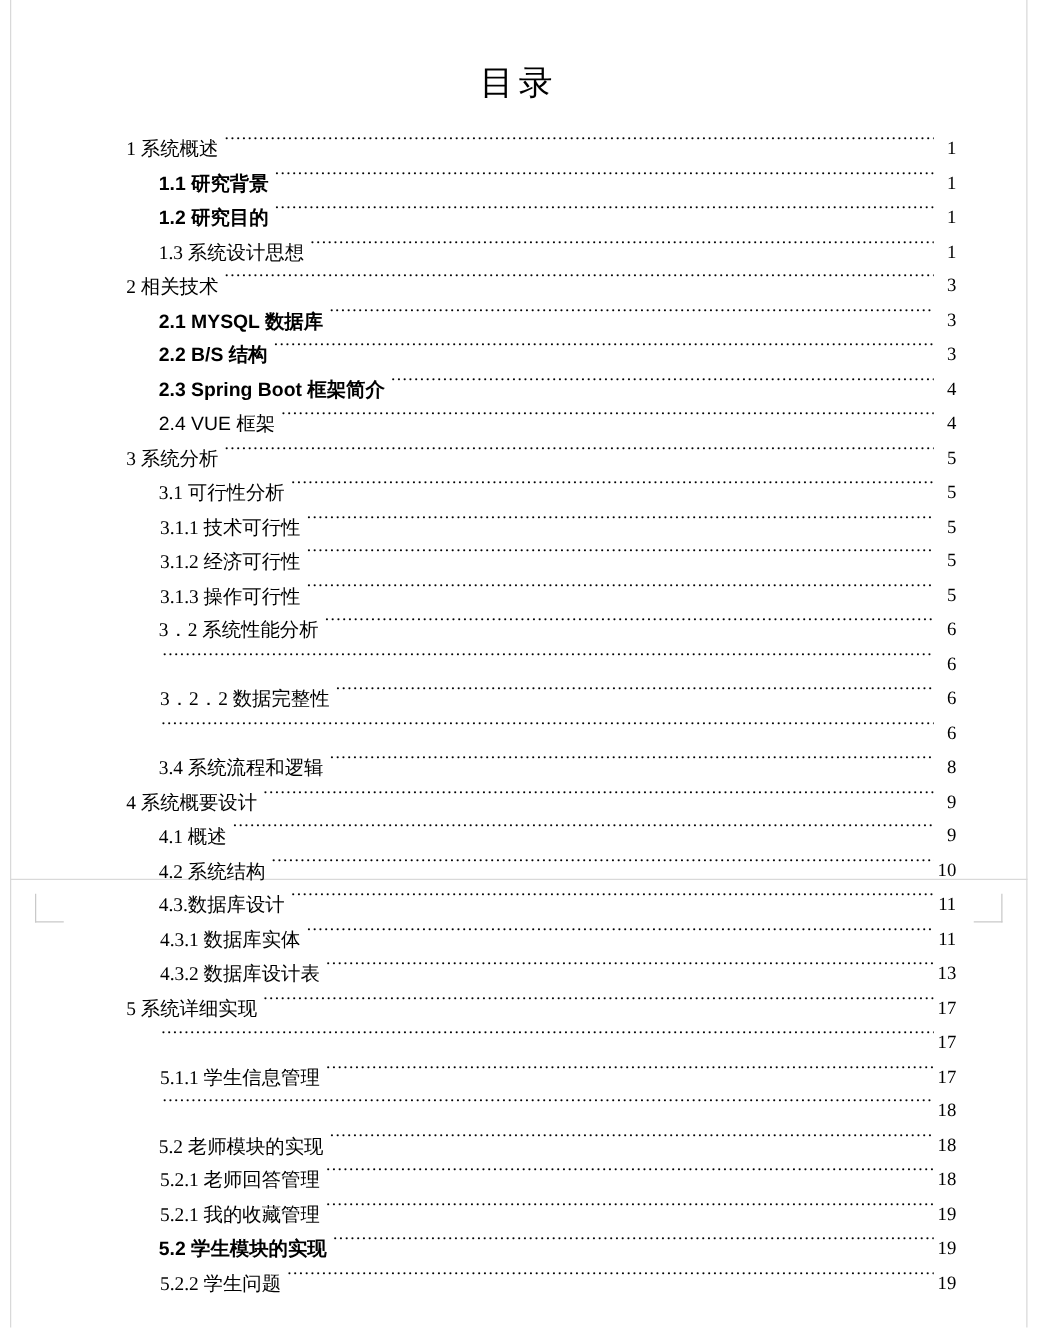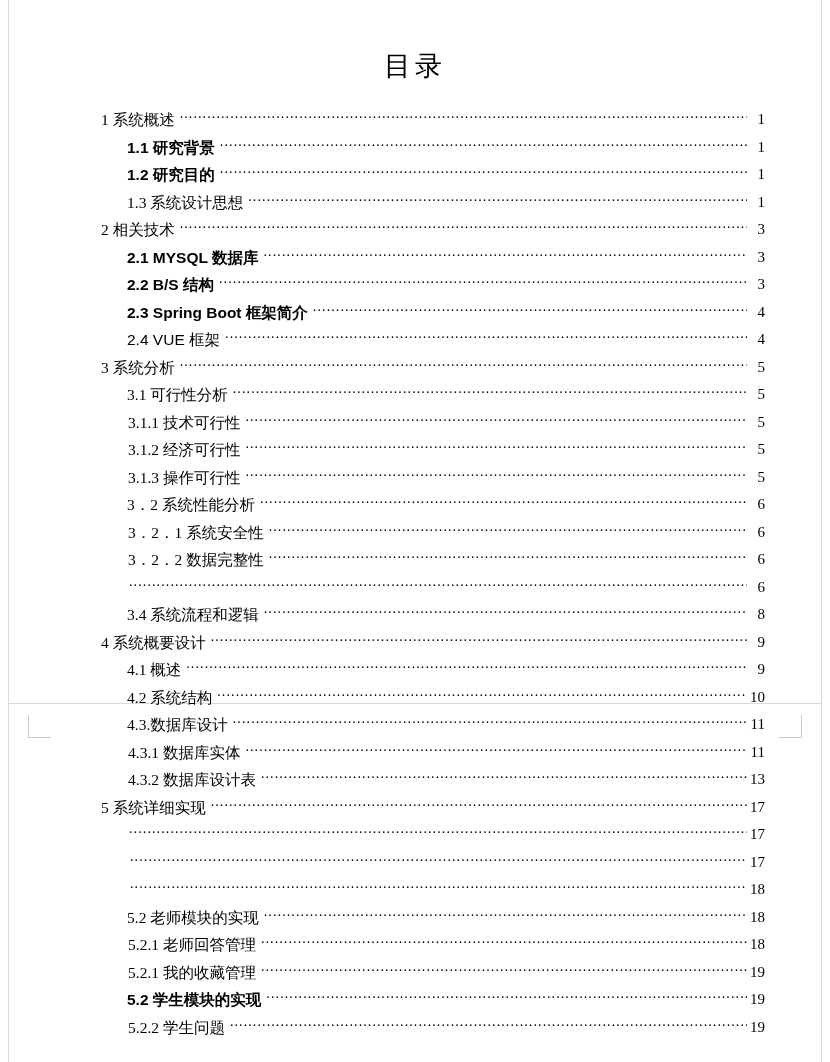--- a/index.html
+++ b/index.html
@@ -81,21 +81,21 @@
     font-family: "Liberation Serif", "DejaVu Serif", serif;
   }
   .toc {
     margin: 0 auto;
     width: 700px;
     padding-left: 36px;
     box-sizing: border-box;
   }
   .toc-entry {
     display: flex;
-    align-items: center;
+    align-items: flex-start;
     font-size: 15.5px;
     line-height: 27.5px;
     white-space: nowrap;
   }
   .toc-entry .label {
     flex: 0 0 auto;
     padding-right: 3px;
   }
   .toc-entry .leader {
     flex: 1 1 auto;
@@ -213,21 +213,20 @@
           <span class="label">3.1.3 操作可行性</span>
           <span class="leader"></span>
           <span class="pageno">5</span>
         </div>
         <div class="toc-entry lvl2">
           <span class="label">3．2 系统性能分析</span>
           <span class="leader"></span>
           <span class="pageno">6</span>
         </div>
         <div class="toc-entry lvl3">
-          <span class="label">3．2．1  系统安全性</span>
           <span class="leader"></span>
           <span class="pageno">6</span>
         </div>
         <div class="toc-entry lvl3">
           <span class="label">3．2．2  数据完整性</span>
           <span class="leader"></span>
           <span class="pageno">6</span>
         </div>
         <div class="toc-entry lvl2">
           <span class="leader"></span>
@@ -271,20 +270,21 @@
         <div class="toc-entry lvl1">
           <span class="label">5 系统详细实现</span>
           <span class="leader"></span>
           <span class="pageno">17</span>
         </div>
         <div class="toc-entry lvl2">
           <span class="leader"></span>
           <span class="pageno">17</span>
         </div>
         <div class="toc-entry lvl3">
+          <span class="label">5.1.1  学生信息管理</span>
           <span class="leader"></span>
           <span class="pageno">17</span>
         </div>
         <div class="toc-entry lvl3">
           <span class="leader"></span>
           <span class="pageno">18</span>
         </div>
         <div class="toc-entry lvl2">
           <span class="label">5.2  老师模块的实现</span>
           <span class="leader"></span>

